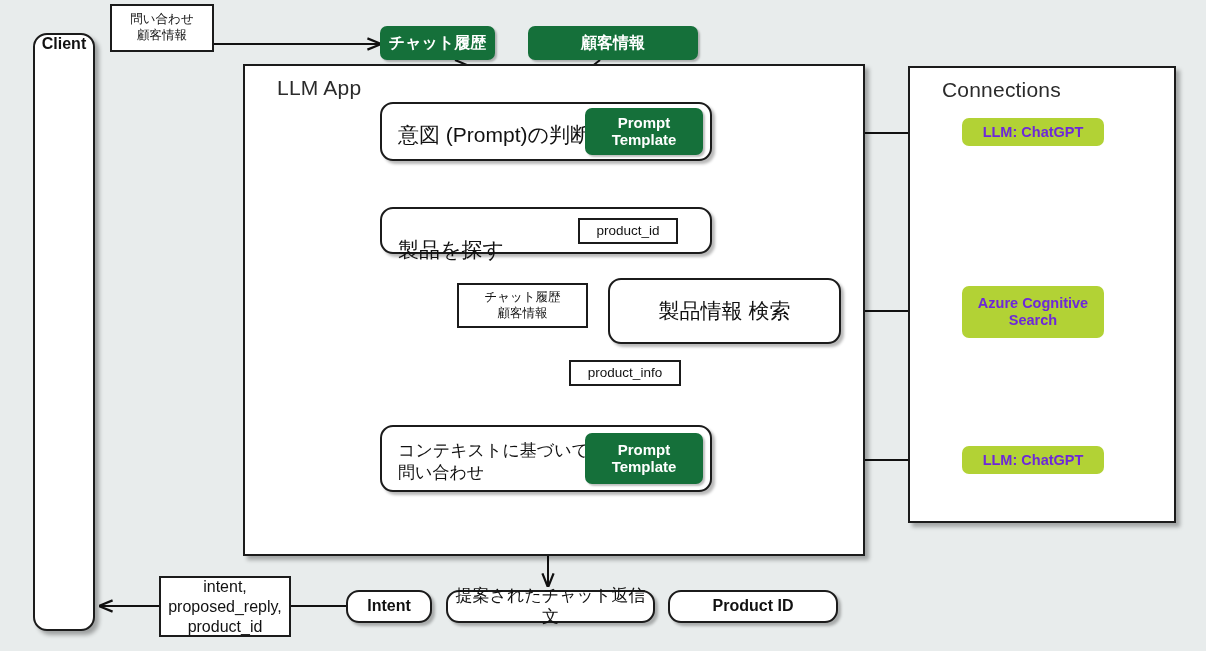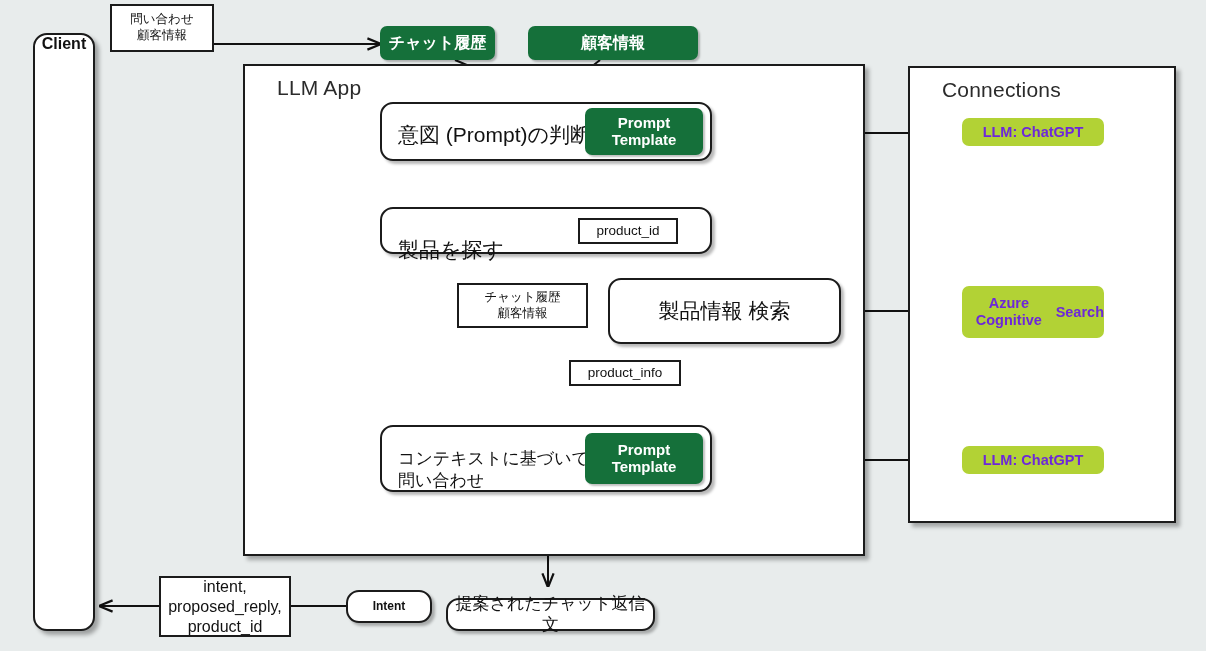--- a/index.html
+++ b/index.html
@@ -123,24 +123,24 @@
     display: flex;
     align-items: center;
     justify-content: center;
     text-align: center;
     color: #111;
     line-height: 1.25;
   }
 
   
   .t-jp-lg  { font-size: 21px; }
-  .t-jp-md  { font-size: 17px; margin-top: 8px; }
+  .t-jp-md  { font-size: 17px; }
   .t-jp-sm  { font-size: 12.5px; }
   .t-mono   { font-size: 13.5px; }
-  .t-bold-md{ font-size: 12px; font-weight: bold; }
+  .t-bold-md{ font-size: 16px; font-weight: bold; }
   .node-text-left {
     position: absolute;
     text-align: left;
     line-height: 1.3;
     color: #111;
   }
 </style>
 </head>
 <body>
 
@@ -244,21 +244,21 @@
     <span>Template</span>
   </div>
 
   <div class="container-box" style="left:908px; top:66px; width:268px; height:457px;"></div>
   <div class="container-title" style="left:920px; top:78px;">Connections</div>
 
   <div class="lime-chip" style="left:962px; top:118px; width:142px; height:28px;">
     <span>LLM: ChatGPT</span>
   </div>
 
-  <div class="lime-chip" style="left:962px; top:286px; width:142px; height:52px; flex-direction:row;">
+  <div class="lime-chip" style="left:962px; top:286px; width:142px; height:52px; flex-direction:column;">
     <span>Azure Cognitive</span>
     <span>Search</span>
   </div>
 
   <div class="lime-chip" style="left:962px; top:446px; width:142px; height:28px;">
     <span>LLM: ChatGPT</span>
   </div>
 
   <div class="data-label sq" style="left:159px; top:576px; width:132px; height:61px; flex-direction:column; font-size:16px;">
     <span>intent,</span>
@@ -267,14 +267,17 @@
   </div>
 
   <div class="node rounded-lg shadowed t-bold-md" style="left:346px; top:590px; width:86px; height:33px;">
     <span>Intent</span>
   </div>
 
   <div class="node rounded-lg shadowed t-jp-md" style="left:446px; top:590px; width:209px; height:33px;">
     <span>提案されたチャット返信文</span>
   </div>
 
+  <div class="node rounded-lg shadowed t-bold-md" style="left:668px; top:590px; width:170px; height:33px;">
+    <span>Product ID</span>
+  </div>
 
 </div>
 
 </body></html>

